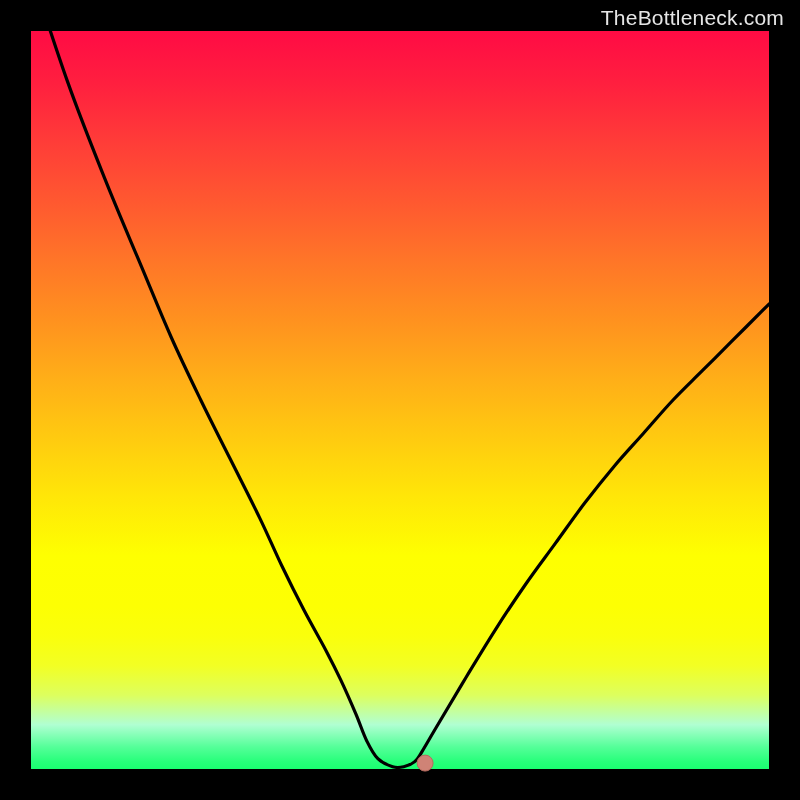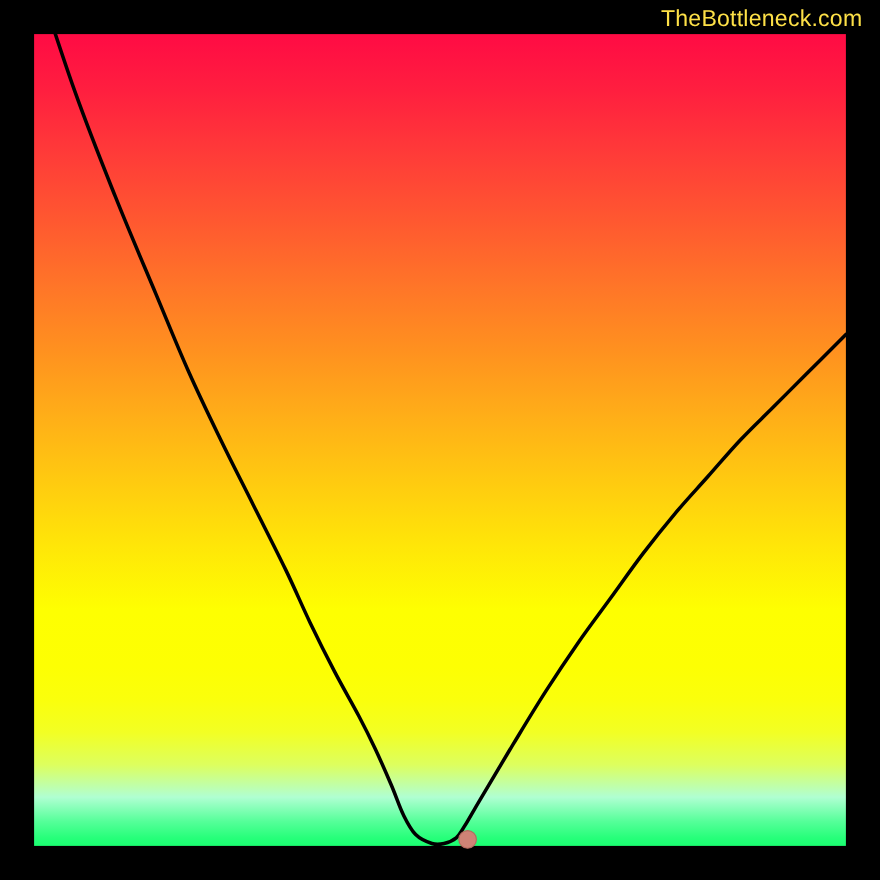--- a/index.html
+++ b/index.html
@@ -44,21 +44,21 @@
       #b0ffd2 94%,
       #55ff99 97%,
       #27ff7a 99%,
       #1aff70 100%
     );
   }
   .watermark {
     position: absolute;
     top: 6px;
     right: 16px;
-    color: #fde047;
+    color: #e5e5e5;
     font-size: 21px;
     font-weight: 500;
     letter-spacing: 0.2px;
     user-select: none;
   }
   svg.curve {
     position: absolute;
     left: 0;
     top: 0;
     width: 738px;

